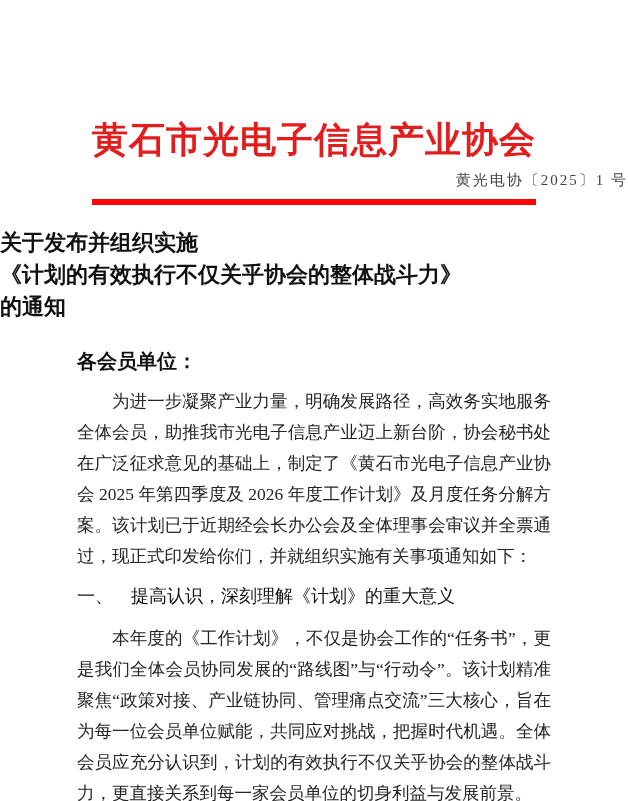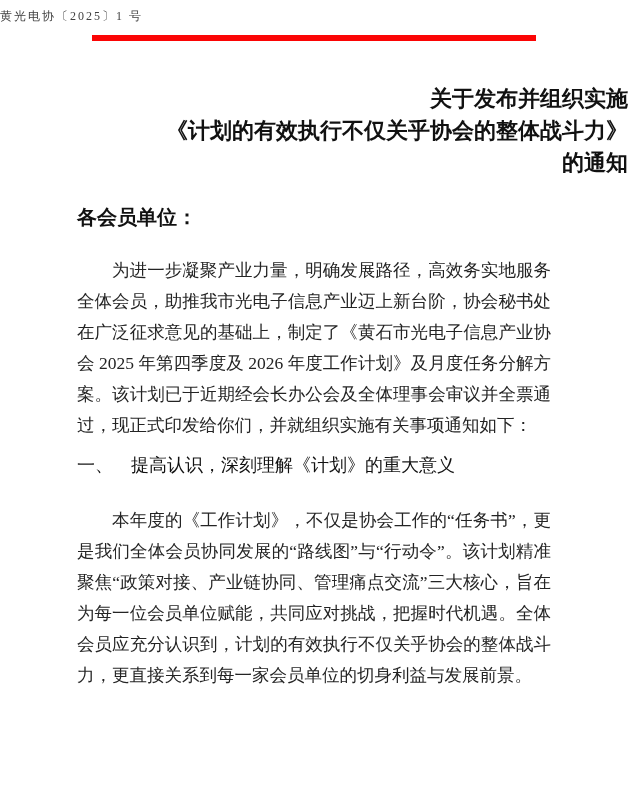--- a/index.html
+++ b/index.html
@@ -20,72 +20,73 @@
     margin-top: 116px;
     text-align: center;
     font-size: 36px;
     font-weight: bold;
     letter-spacing: 1px;
     color: #e21d1d;
     line-height: 48px;
   }
   .doc-number {
     margin-top: 5px;
-    text-align: left;
-    font-size: 12px;
+    text-align: right;
+    font-size: 15px;
     letter-spacing: 2px;
     color: #3f3f3f;
     line-height: 22px;
   }
   .red-divider {
     width: 444px;
     height: 6px;
     margin: 8px auto 0 auto;
     background: #fb0505;
   }
   .notice-title {
-    margin-top: 42px;
-    text-align: right;
+    margin-top: 22px;
+    text-align: left;
     font-weight: bold;
     font-size: 22px;
     line-height: 32px;
     color: #111111;
   }
   .content {
     margin: 0 77px;
   }
   .salutation {
     margin-top: 26px;
     font-weight: bold;
     font-size: 20px;
     line-height: 24px;
     color: #111111;
   }
   .paragraph {
-    margin-top: 26px;
+    margin-top: 13px;
     font-size: 17.5px;
     line-height: 31px;
     text-align: justify;
     text-indent: 2em;
     color: #242424;
   }
   .section-heading {
     margin-top: 10px;
     font-family: "Liberation Sans", "DejaVu Sans", sans-serif;
     font-weight: normal;
     font-size: 18px;
     line-height: 28px;
     color: #111111;
   }
 </style>
 </head>
 <body>
 
 <div class="page">
 
+  <div class="org-name">黄石市光电子信息产业协会</div>
 
   <div class="doc-number">黄光电协〔2025〕1 号</div>
 
   <div class="red-divider"></div>
 
   <div class="notice-title">
     <div>关于发布并组织实施</div>
     <div>《计划的有效执行不仅关乎协会的整体战斗力》</div>
     <div>的通知</div>
   </div>

